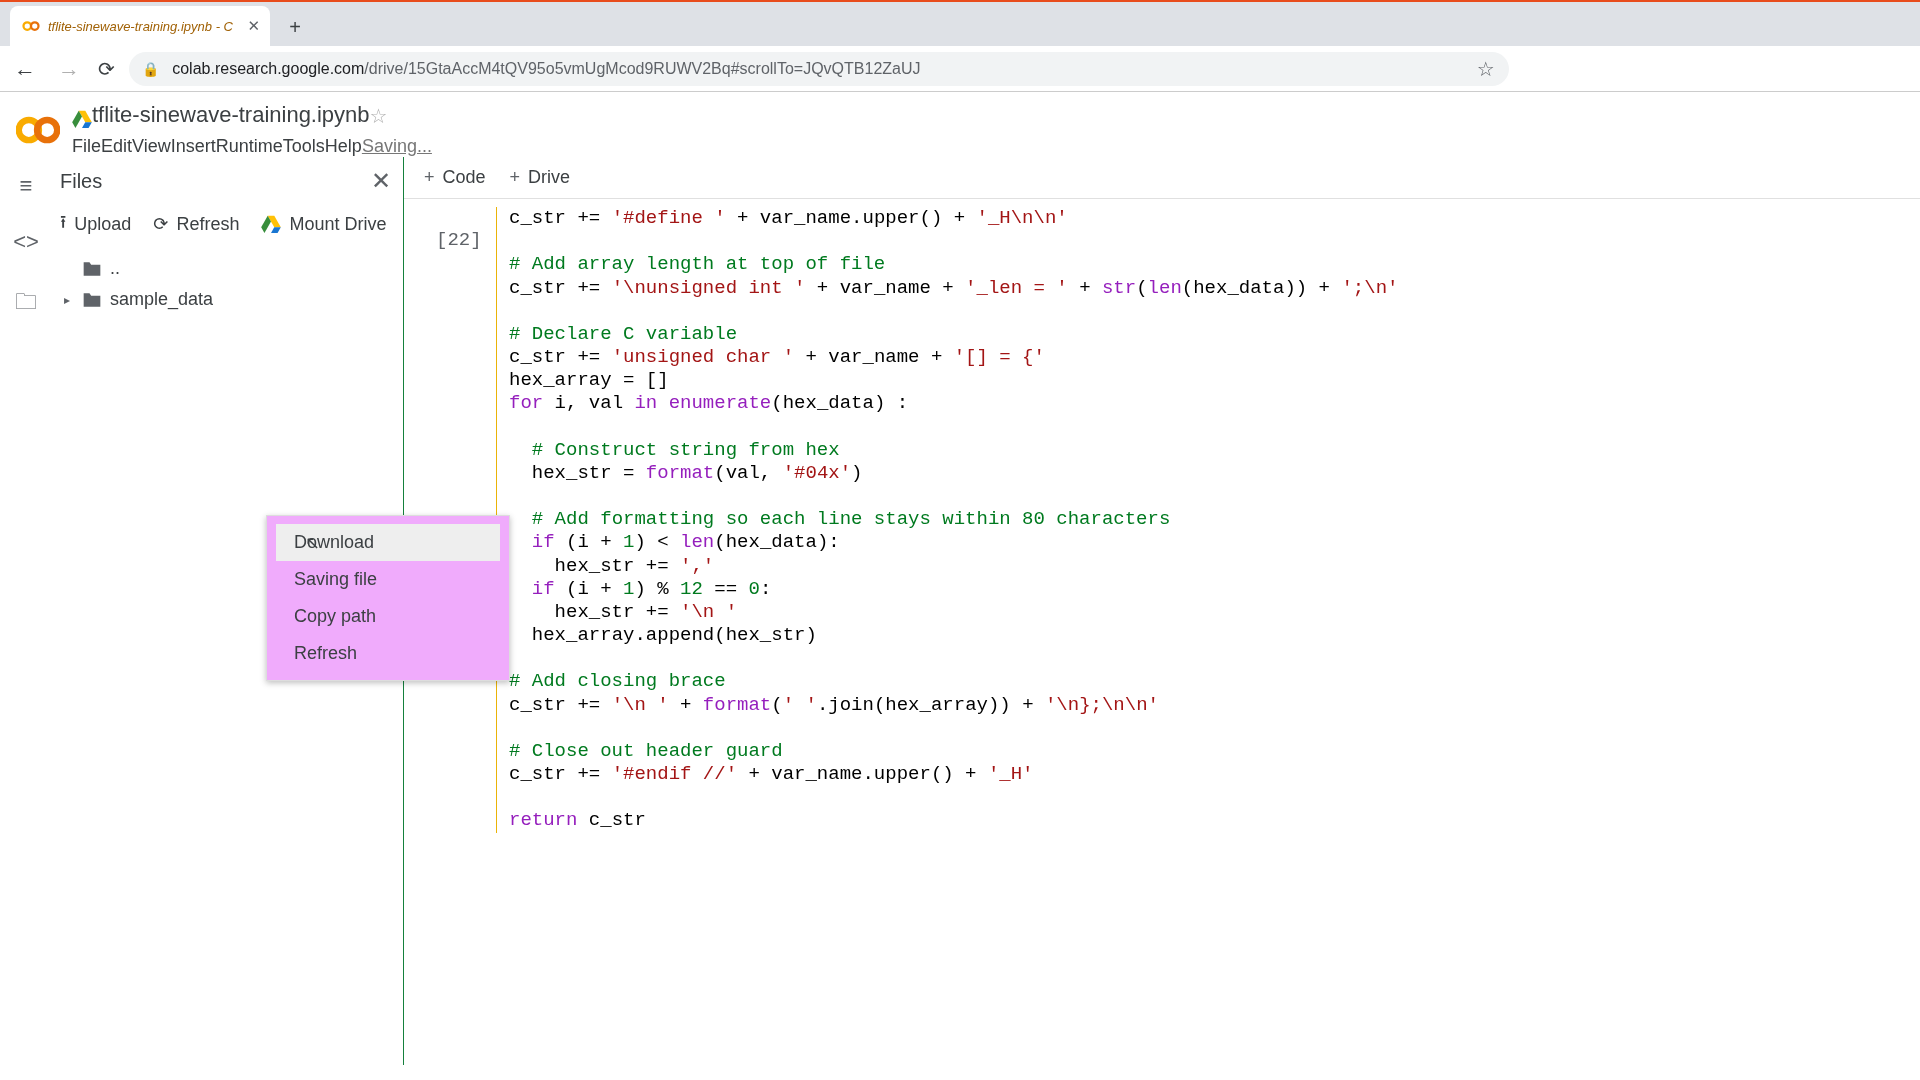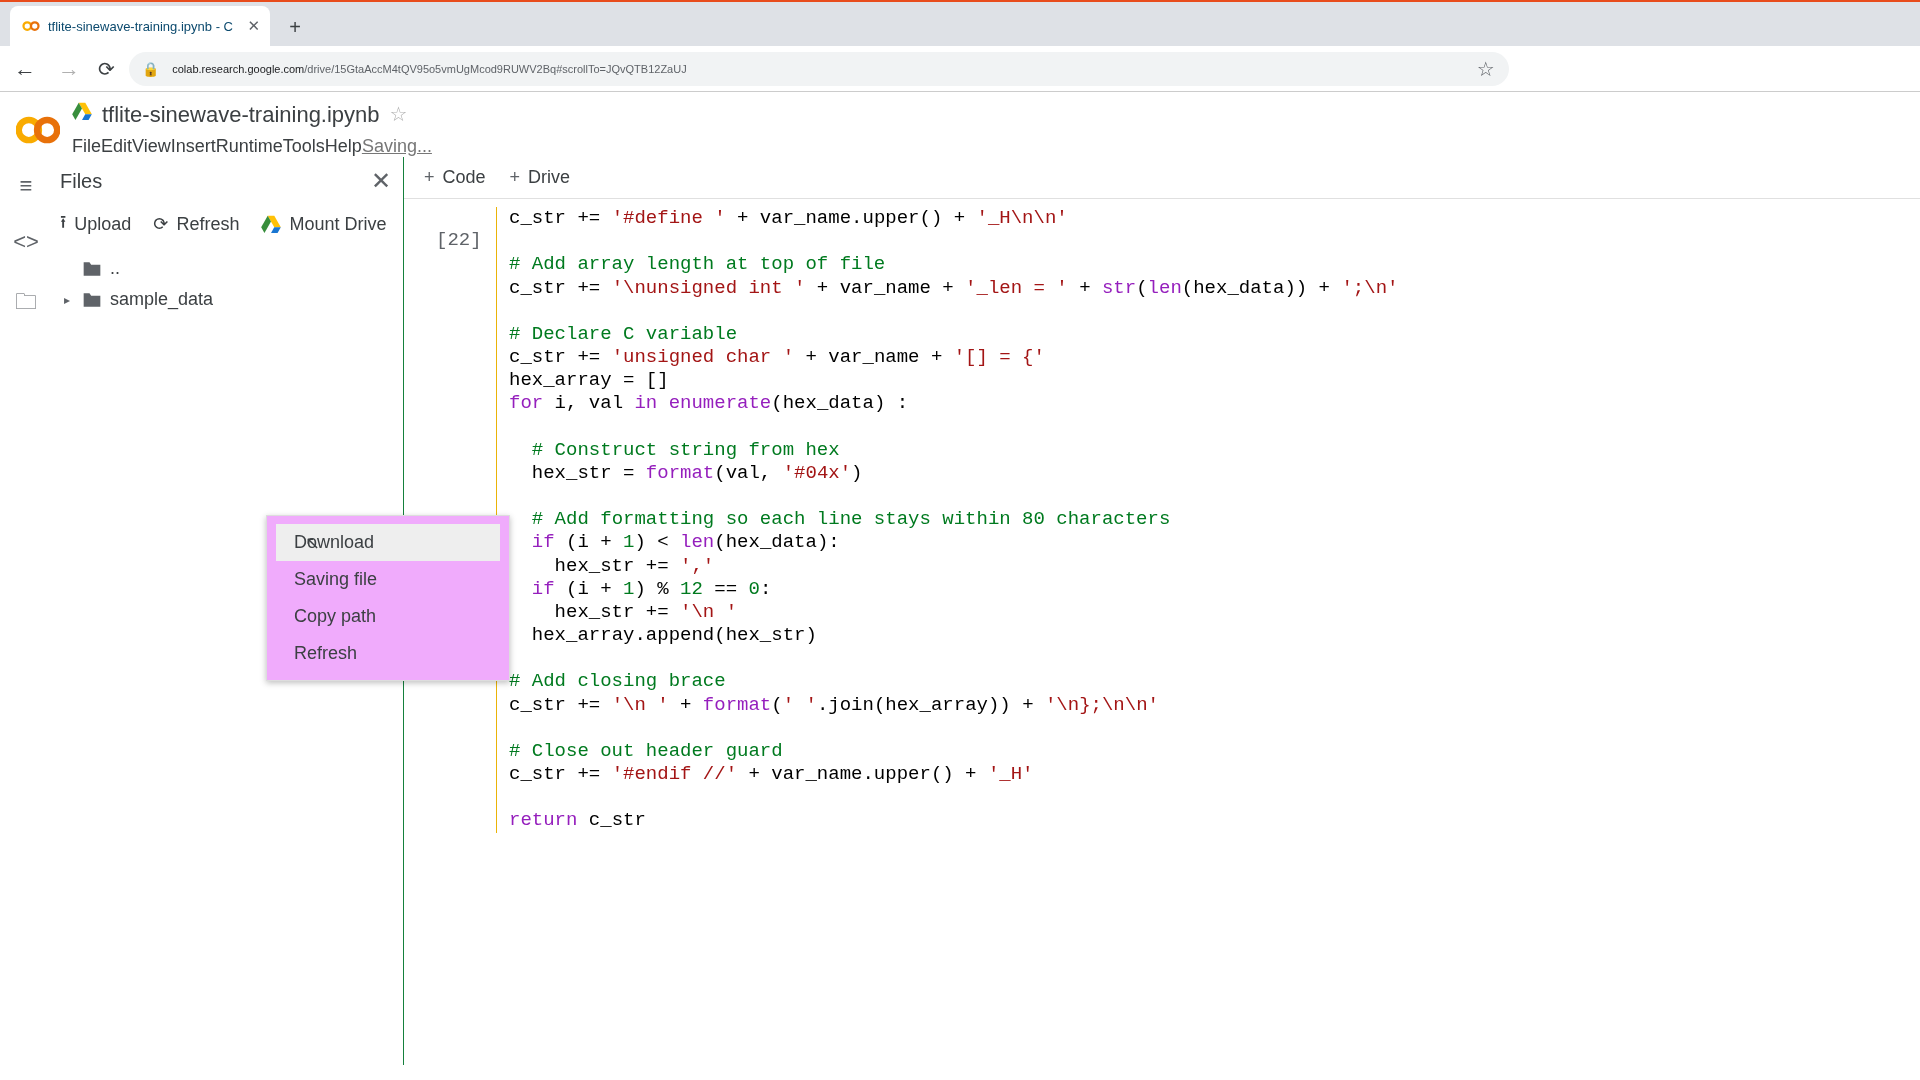--- a/index.html
+++ b/index.html
@@ -3,39 +3,39 @@
 <meta charset="utf-8">
 <style>
 * { box-sizing: border-box; margin: 0; padding: 0; }
 body { font-family: Arial, Helvetica, sans-serif; background: #fff; color: #3c4043; width: 1920px; height: 1080px; overflow: hidden; }
 
 
 .browser-top-accent { height: 2px; background: #e84c1c; }
 .tab-strip { height: 44px; background: #dee1e6; display: flex; align-items: flex-end; padding-left: 10px; }
 .tab { background: #fff; height: 40px; display: flex; align-items: center; padding: 0 10px 0 12px; border-radius: 8px 8px 0 0; width: 260px; gap: 8px; }
 .tab-favicon { width: 18px; height: 18px; }
-.tab-title { font-size: 13px; color: #0c4a6e; flex: 1; overflow: hidden; white-space: nowrap; text-overflow: ellipsis; }
+.tab-title { font-size: 13px; color: #a16207; flex: 1; overflow: hidden; white-space: nowrap; text-overflow: ellipsis; font-style: italic; }
 .tab-close { font-size: 15px; color: #5f6368; cursor: pointer; }
 .new-tab { width: 30px; height: 30px; display: flex; align-items: center; justify-content: center; font-size: 20px; color: #3c4043; margin-left: 10px; margin-bottom: 4px; cursor: pointer; }
 .nav-bar { height: 46px; background: #fff; display: flex; align-items: center; padding: 0 10px; gap: 14px; border-bottom: 1px solid #ccc; }
 .nav-arrow { font-size: 22px; color: #3c4043; cursor: pointer; padding: 0 4px; }
 .nav-arrow.disabled { color: #b0b0b0; }
 .reload { font-size: 20px; cursor: pointer; }
 .url-bar { flex: 1; height: 34px; background: #f1f3f4; border-radius: 17px; display: flex; align-items: center; padding: 0 14px; gap: 12px; max-width: 1380px; }
 .lock { font-size: 14px; color: #5f6368; }
-.url-text { font-size: 11px; color: #202124; }
+.url-text { font-size: 16px; color: #202124; }
 .url-text .domain { color: #202124; }
 .url-text .path { color: #5f6368; }
 .star { font-size: 20px; color: #5f6368; margin-left: auto; cursor: pointer; }
 
 
 .colab-header { display: flex; padding: 8px 14px 0 16px; align-items: flex-start; gap: 12px; }
 .colab-logo { width: 44px; height: 44px; margin-top: 8px; }
 .colab-title-area { flex: 1; }
-.title-row { display: flex; align-items: flex-start; gap: 10px; padding-top: 2px; }
+.title-row { display: flex; align-items: flex-end; padding-top: 2px; }
 .drive-icon { width: 20px; height: 18px; }
 .notebook-title { font-size: 22px; color: #3c4043; }
 .star-title { font-size: 20px; color: #b0b0b0; cursor: pointer; }
 .menu-bar { display: flex; padding-top: 8px; font-size: 18px; }
 .menu-item { cursor: pointer; color: #3c4043; }
 .saving { color: #777; text-decoration: underline; }
 
 
 .body-row { display: flex; height: calc(1080px - 2px - 44px - 46px - 80px); }
 .left-rail { width: 52px; display: flex; flex-direction: column; align-items: center; padding-top: 16px; gap: 30px; font-size: 22px; color: #5f6368; }

